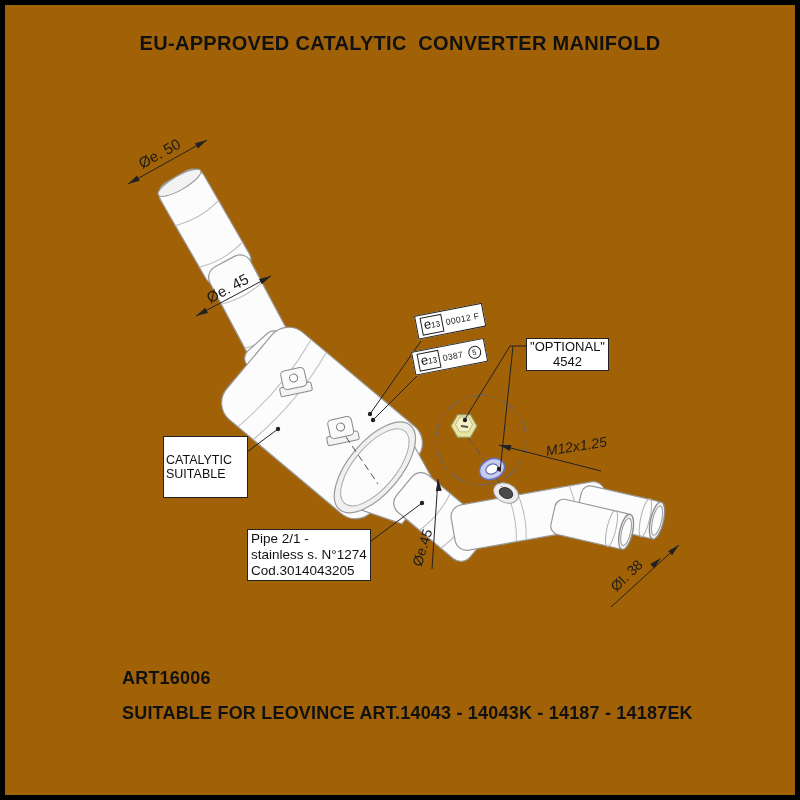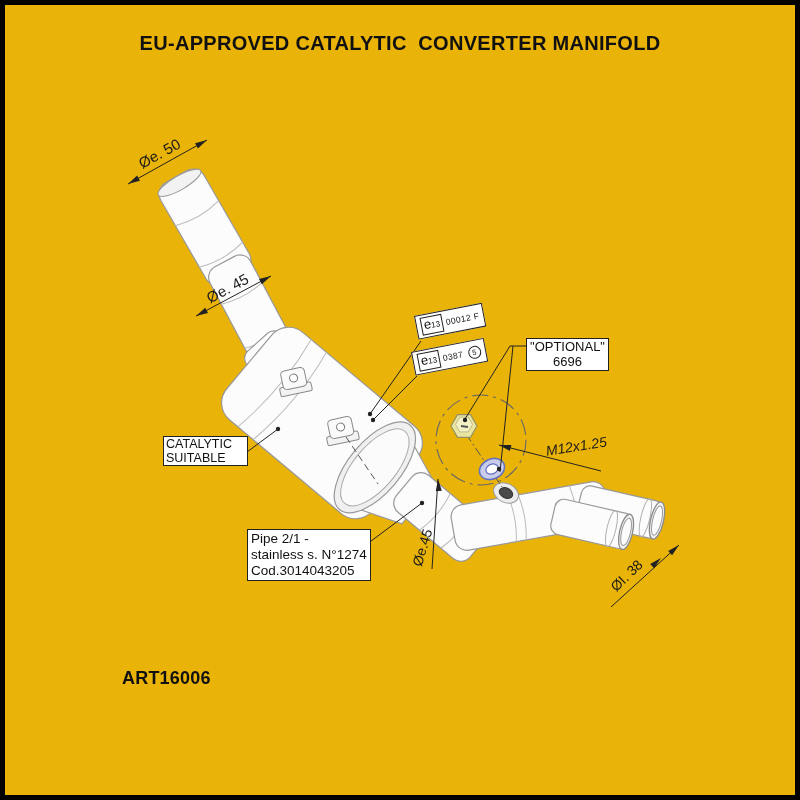--- a/index.html
+++ b/index.html
@@ -1,29 +1,29 @@
 <!DOCTYPE html>
 <html><head>
 <meta charset="utf-8">
 <style>
   html,body{margin:0;padding:0;background:#fff;}
-  #screen{position:relative;width:800px;height:800px;background:#eab308;overflow:hidden;
+  #screen{position:relative;width:800px;height:800px;background:#a16207;overflow:hidden;
           font-family:"Liberation Sans",sans-serif;color:#111;}
   .frame{position:absolute;inset:0;border:5px solid #000;pointer-events:none;z-index:50;}
   .title{position:absolute;top:32px;left:0;width:800px;text-align:center;
          font-size:20px;font-weight:bold;letter-spacing:.3px;white-space:pre;}
   svg{position:absolute;top:0;left:0;}
   .pipe{fill:#fcfcfc;stroke:#999;stroke-width:1.2;}
   .seam{fill:none;stroke:#bbb;stroke-width:1;}
   .dim{stroke:#222;stroke-width:1;fill:none;}
   .dimfill{fill:#222;stroke:none;}
   .dimtext{fill:#1a1a1a;font-family:"Liberation Sans",sans-serif;}
   .labelbox{position:absolute;border:1px solid #222;background:#fff;box-sizing:border-box;z-index:10;}
   .optional{left:526px;top:338px;width:83px;text-align:center;font-size:13px;line-height:14.5px;padding:1px 0;border-width:1.5px;}
-  .catalytic{left:163px;top:436px;width:85px;font-size:12.5px;line-height:14px;padding:0 2px;}
+  .catalytic{left:163px;top:436px;width:85px;font-size:12.5px;line-height:14px;padding:16px 2px;}
   .pipelabel{left:211px;top:529px;width:124px;font-size:13.5px;line-height:16px;padding:1px 3px;margin-left:36px;}
   .e13{position:absolute;display:flex;align-items:center;gap:3px;border:1.4px solid #222;background:#fff;
        padding:2px 4px;transform-origin:0 0;transform:rotate(-11deg);z-index:10;}
   .e13a{left:414px;top:316px;}
   .e13b{left:411px;top:352px;}
   .ebox{border:1.1px solid #222;padding:0 2px 1px 2px;font-size:13px;line-height:13px;}
   .ebox .sub{font-size:8px;}
   .ecode{font-size:8.5px;letter-spacing:.4px;white-space:pre;}
   .circ5{display:inline-block;width:11px;height:11px;border:1px solid #222;border-radius:50%;
          font-size:7.5px;line-height:11px;text-align:center;margin-left:2px;}
@@ -159,28 +159,29 @@
     <span class="ecode">00012 F</span>
   </div>
   <div class="e13 e13b">
     <span class="ebox"><span>e</span><span class="sub">13</span></span>
     <span class="ecode">0387</span>
     <span class="circ5">5</span>
   </div>
 
   <div class="labelbox optional">
     <div>"OPTIONAL"</div>
-    <div>6696</div>
+    <div>4542</div>
   </div>
   <div class="labelbox catalytic">
     <div>CATALYTIC</div>
     <div>SUITABLE</div>
   </div>
   <div class="labelbox pipelabel">
     <div>Pipe 2/1 -</div>
     <div>stainless s. N°1274</div>
     <div>Cod.3014043205</div>
   </div>
 
   <div class="footer-line" style="top:668px">ART16006</div>
+  <div class="footer-line" style="top:703px">SUITABLE FOR LEOVINCE ART.14043 - 14043K - 14187 - 14187EK</div>
 
   <div class="frame"></div>
 </div>
 
 </body></html>

